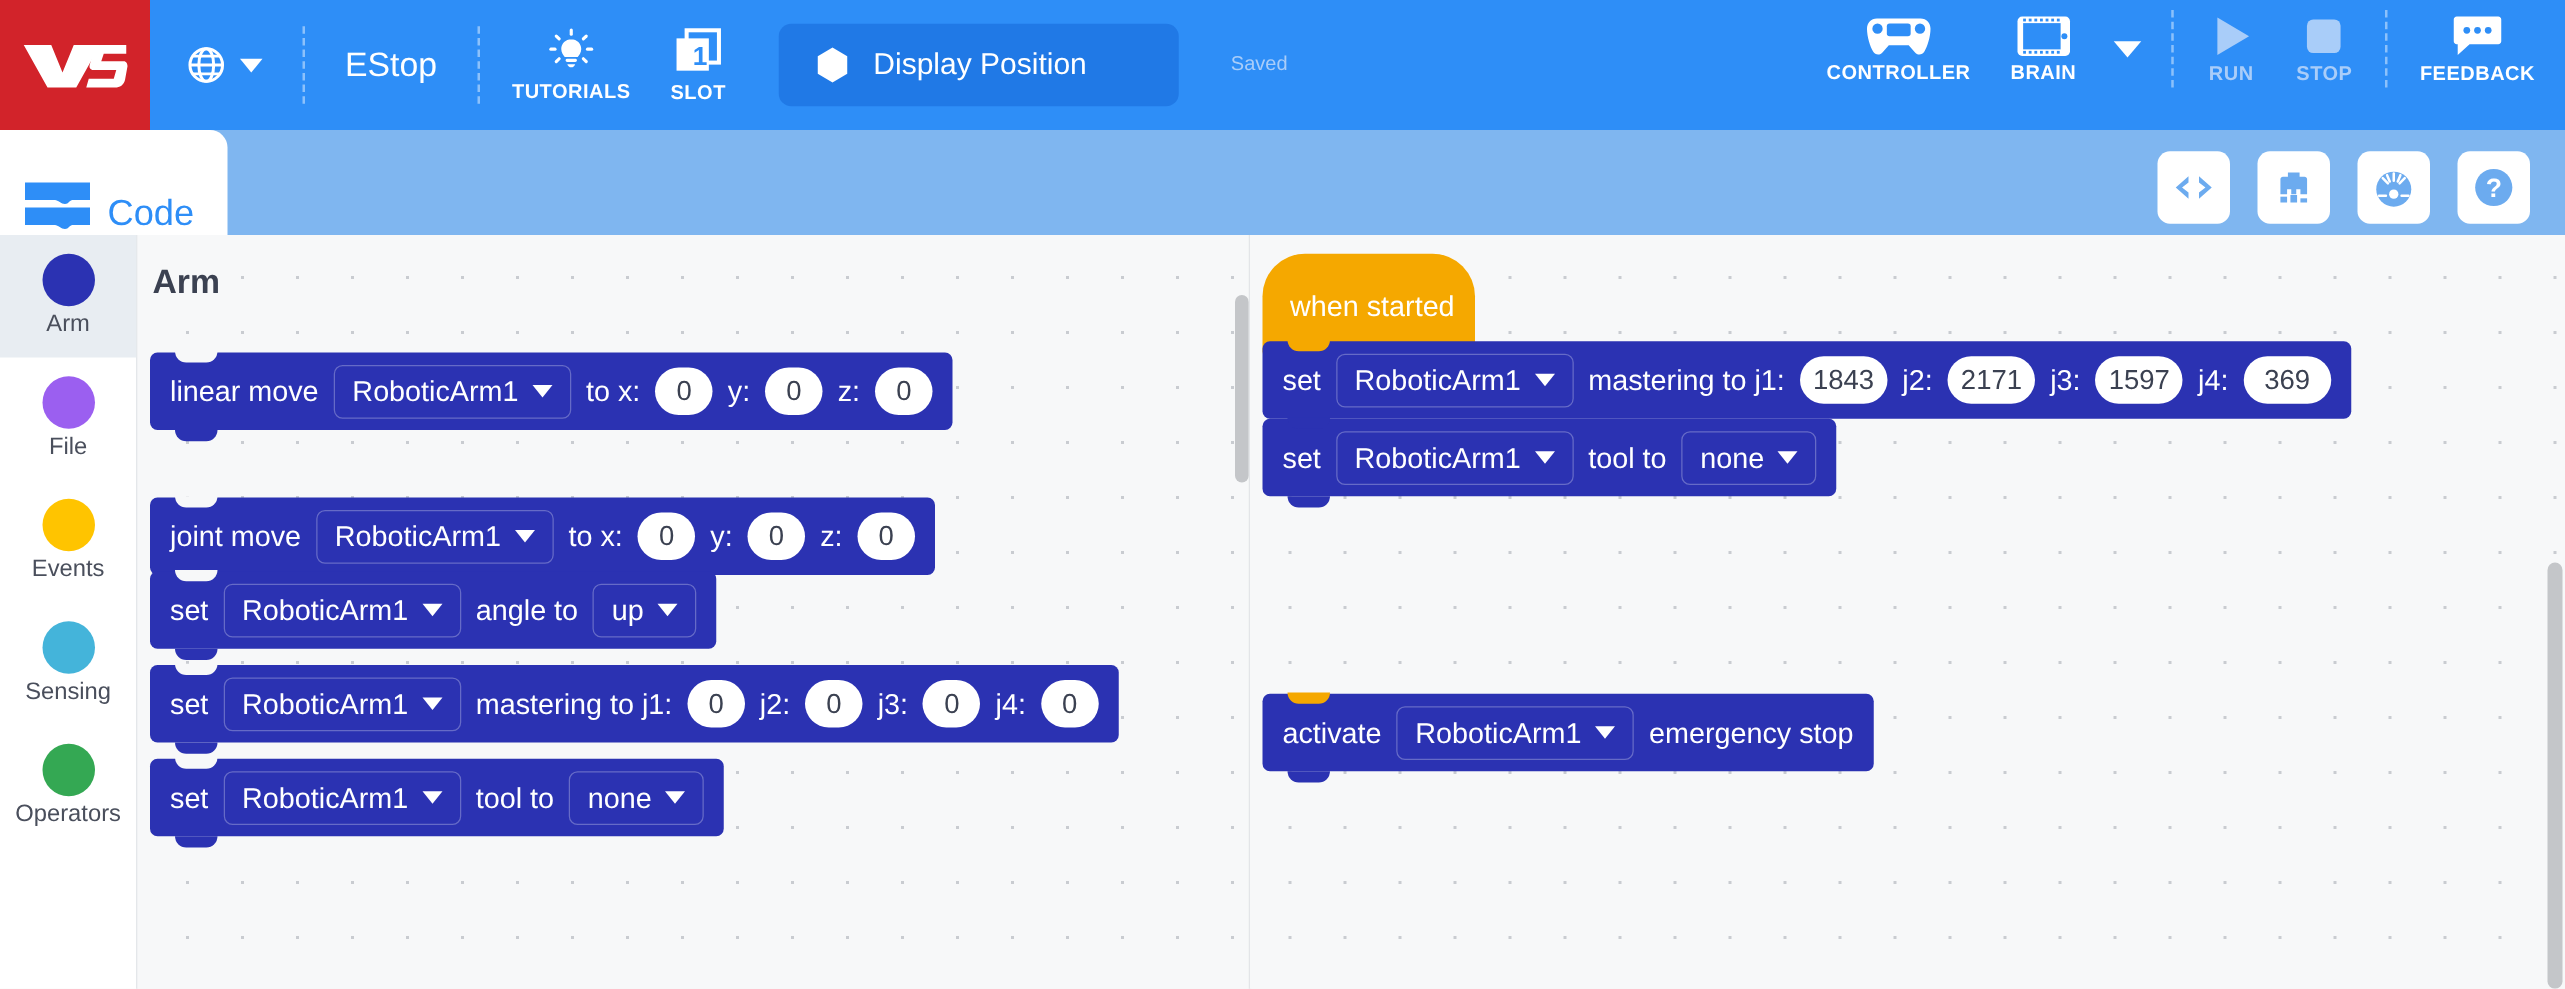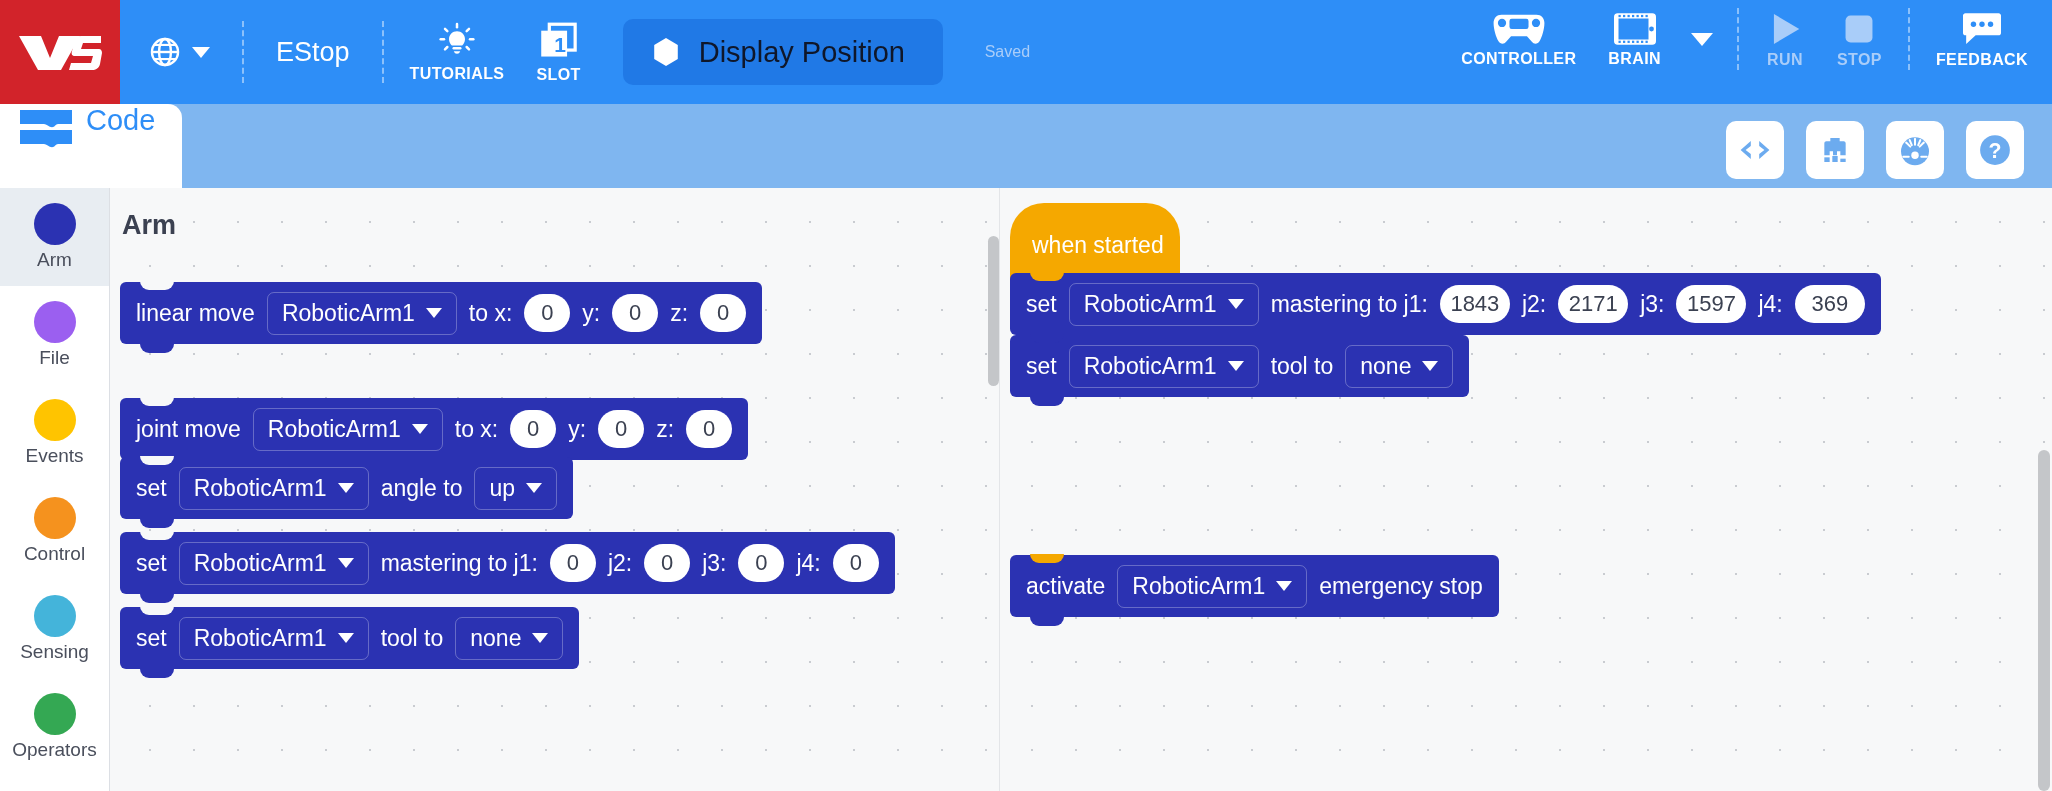--- a/index.html
+++ b/index.html
@@ -57,40 +57,40 @@
     border-left-width: 9px; border-right-width: 9px; border-top-width: 11px;
   }
 
   .project-pill {
     display:flex; align-items:center; gap:20px;
     background: #2079e6; border-radius: 10px;
     height: 66px; margin: 19px 0 0 26px; padding: 0 30px;
     min-width: 320px; cursor: text;
   }
   .project-pill .hexico { width: 26px; height: 30px; }
-  .project-title { color:#0f172a; font-size: 29px; white-space: nowrap; }
+  .project-title { color:#ffffff; font-size: 24px; white-space: nowrap; }
   .saved-txt {
     color: #a9cdf9; font-size: 16px;
     display:flex; align-items:center; height:104px;
     margin-left: 42px;
   }
   .tb-right { margin-left: auto; display:flex; align-items:center; height:78px; padding-right: 8px; }
 
   
   .subbar {
     position:absolute; top:104px; left:0;
     width:2052px; height:84px;
     background:#7fb6f0;
   }
   .code-tab {
     position:absolute; left:0; top:0;
     width: 182px; height: 84px;
     background: #ffffff;
     border-radius: 0 14px 0 0;
-    display:flex; align-items:flex-start; gap:12px;
+    display:flex; align-items:flex-end; gap:12px;
     padding-left: 18px; cursor:pointer;
   }
   .code-tab .lbl { color:#2e8ef7; font-size: 29px; }
   .sub-icons { position:absolute; right: 28px; top: 17px; display:flex; gap: 22px; }
   .sub-ico {
     width: 58px; height: 58px; background:#fff; border-radius: 10px;
     display:flex; align-items:center; justify-content:center; cursor:pointer;
   }
 
   
@@ -408,24 +408,20 @@
   </div>
   <div class="cat">
     <span class="dot" style="background:#9b5ff0"></span>
     <span class="lbl">File</span>
   </div>
   <div class="cat">
     <span class="dot" style="background:#ffc400"></span>
     <span class="lbl">Events</span>
   </div>
   <div class="cat">
-    <span class="dot" style="background:#f5921e"></span>
-    <span class="lbl">Control</span>
-  </div>
-  <div class="cat">
     <span class="dot" style="background:#44b4da"></span>
     <span class="lbl">Sensing</span>
   </div>
   <div class="cat">
     <span class="dot" style="background:#34a853"></span>
     <span class="lbl">Operators</span>
   </div>
 </div>
 
 <div class="palette">

